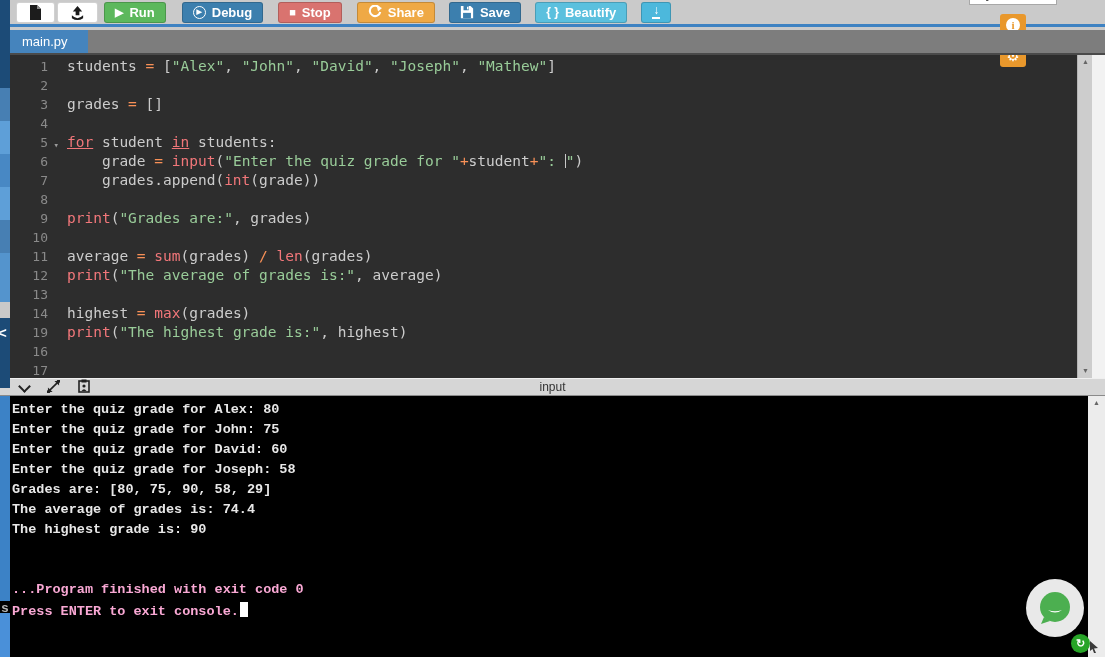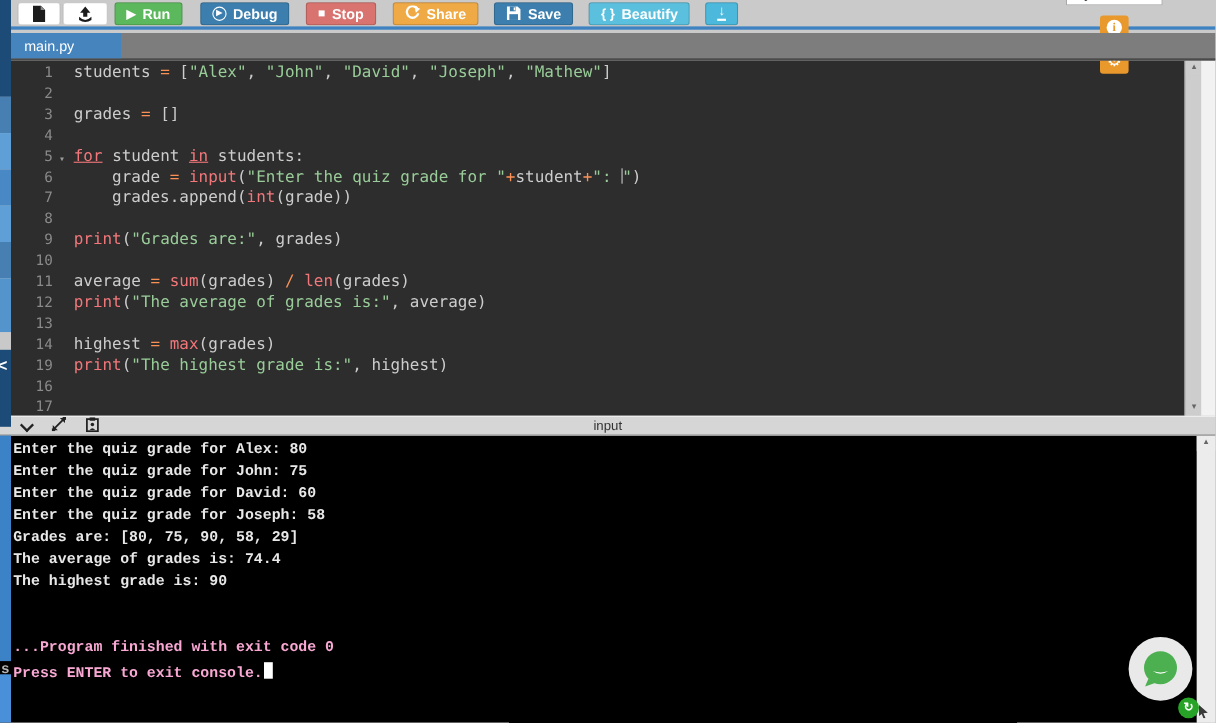--- a/index.html
+++ b/index.html
@@ -26,21 +26,21 @@
   .lang-wrap{margin-left:auto;display:flex;align-items:center;gap:9px;margin-right:48px;flex-direction:column;}
   .lang-label{font-size:14px;color:#4a4a4a;}
   .sel{width:88px;height:22px;background:#fff;border:1px solid #a8a8a8;font-size:13px;color:#444;display:inline-flex;align-items:center;padding:0 7px;box-sizing:border-box;cursor:pointer;}
   .sel .car{font-size:8px;color:#555;}
   .ob{width:26px;height:22px;background:#e9982c;border-radius:3px;display:inline-flex;align-items:center;justify-content:center;color:#fff;cursor:pointer;}
   .info-circle{width:14px;height:14px;border-radius:50%;background:#fff;color:#e9982c;font-weight:bold;font-size:11px;line-height:14px;text-align:center;font-family:"Liberation Serif",serif;}
   .gear{font-size:15px;line-height:15px;}
 
   
   .tabbar{position:absolute;left:0;top:30px;width:1105px;height:23px;background:#7d7d7d;border-bottom:2px solid #4a4a4a;z-index:2;}
-  .tab{position:absolute;left:10px;top:0;width:100px;height:23px;background:#4584bd;color:#fff;font-size:13px;line-height:23px;padding-left:12px;box-sizing:border-box;cursor:pointer;}
+  .tab{position:absolute;left:10px;top:0;width:78px;height:23px;background:#4584bd;color:#fff;font-size:13px;line-height:23px;padding-left:12px;box-sizing:border-box;cursor:pointer;}
 
   
   .editor{position:absolute;left:10px;top:55px;width:1067px;height:323px;background:#2d2d2d;font-family:"DejaVu Sans Mono",monospace;font-size:14.5px;line-height:19px;overflow:hidden;}
   .gutter{position:absolute;left:0;top:2px;width:48px;color:#8a8a8a;text-align:right;font-size:13px;}
   .gutter .ln{height:19px;padding-right:10px;position:relative;box-sizing:border-box;}
   .fold{position:absolute;right:-1px;top:3px;font-size:9px;color:#9a9a9a;}
   .codepane{position:absolute;left:57px;top:2px;right:16px;white-space:pre;color:#ccc;}
   .cl{height:19px;}
   .tk-id{color:#cccccc;}
   .tk-kw{color:#f2777a;text-decoration:underline;}

